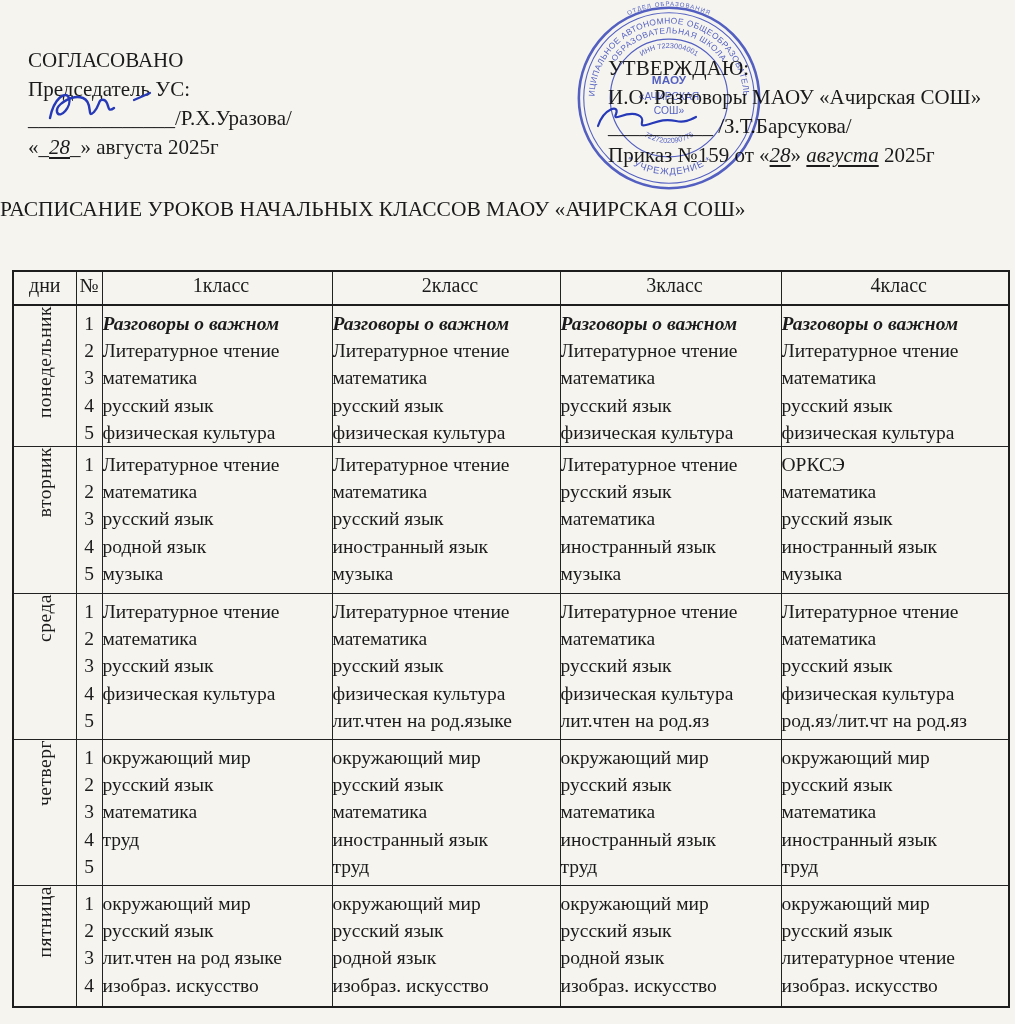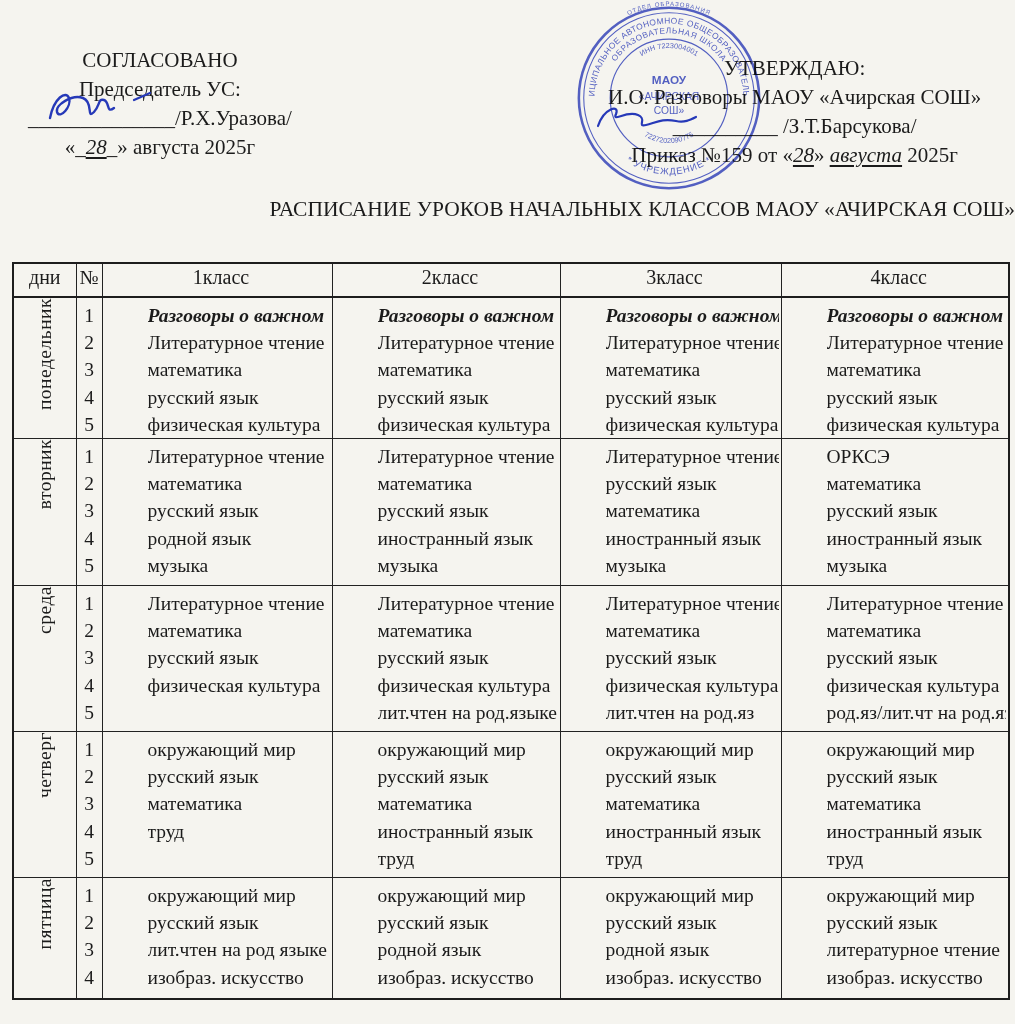--- a/index.html
+++ b/index.html
@@ -4,45 +4,45 @@
 <style>
   html,body{margin:0;padding:0;}
   body{
     width:1015px;height:1024px;position:relative;overflow:hidden;
     background:#f5f4ef;
     font-family:"Liberation Serif","DejaVu Serif",serif;
     color:#1b1b1b;
   }
   .abs{position:absolute;}
   
-  .approval{font-size:21px;line-height:29px;white-space:nowrap;text-align:center;}
+  .approval{font-size:21px;line-height:29px;white-space:nowrap;}
   .approval .u{text-decoration:underline;text-underline-offset:3px;font-style:italic;}
   #approval-left{left:28px;top:46px;}
   #approval-right{left:608px;top:54px;z-index:2;}
   
-  #title-block{left:0;right:0;top:196px;text-align:right;font-size:21.5px;line-height:27px;z-index:2;}
+  #title-block{left:0;right:0;top:196px;text-align:left;font-size:21.5px;line-height:27px;z-index:2;}
   
   #stamp{left:570px;top:0px;width:198px;height:196px;z-index:3;opacity:.8;mix-blend-mode:multiply;pointer-events:none;}
   
   .sig{z-index:3;pointer-events:none;}
   #sig-left{left:42px;top:84px;}
   #sig-right{left:592px;top:96px;}
   
-  #timetable{left:12px;top:262px;width:996px;border-collapse:collapse;table-layout:fixed;z-index:2;}
+  #timetable{left:12px;top:270px;width:996px;border-collapse:collapse;table-layout:fixed;z-index:2;}
   #timetable th,#timetable td{border:1.6px solid #222;padding:0;vertical-align:top;font-weight:normal;}
   #timetable{border:2.5px solid #1d1d1d;}
   #timetable thead th{height:30px;font-size:20px;text-align:center;padding:2px 0 0 8px;border-bottom:2.6px solid #1d1d1d;}
   #timetable thead th.c-day{text-align:center;padding-left:0;}
   #timetable thead th.c-num{text-align:center;padding-left:0;}
   td.day-cell{text-align:center;vertical-align:middle;}
   td.day-cell span{writing-mode:vertical-rl;transform:rotate(180deg);font-size:19.5px;letter-spacing:.5px;}
   td.num-cell{text-align:center;}
   .linelist{padding-top:4px;}
   .linelist div{line-height:27.2px;font-size:19.5px;}
-  td.lesson-cell .linelist{padding-left:9px;padding-right:2px;margin-left:36px;}
+  td.lesson-cell .linelist{padding-right:2px;}
   td.lesson-cell div{white-space:nowrap;overflow:hidden;}
   .emph{font-weight:bold;font-style:italic;}
   
   #stamp text{fill:#2b3cc2;font-family:"Liberation Sans","DejaVu Sans",sans-serif;}
   #stamp .ring{stroke:#2b3cc2;fill:none;}
 </style>
 </head>
 <body>
 
 <div class="abs approval" id="approval-left">

